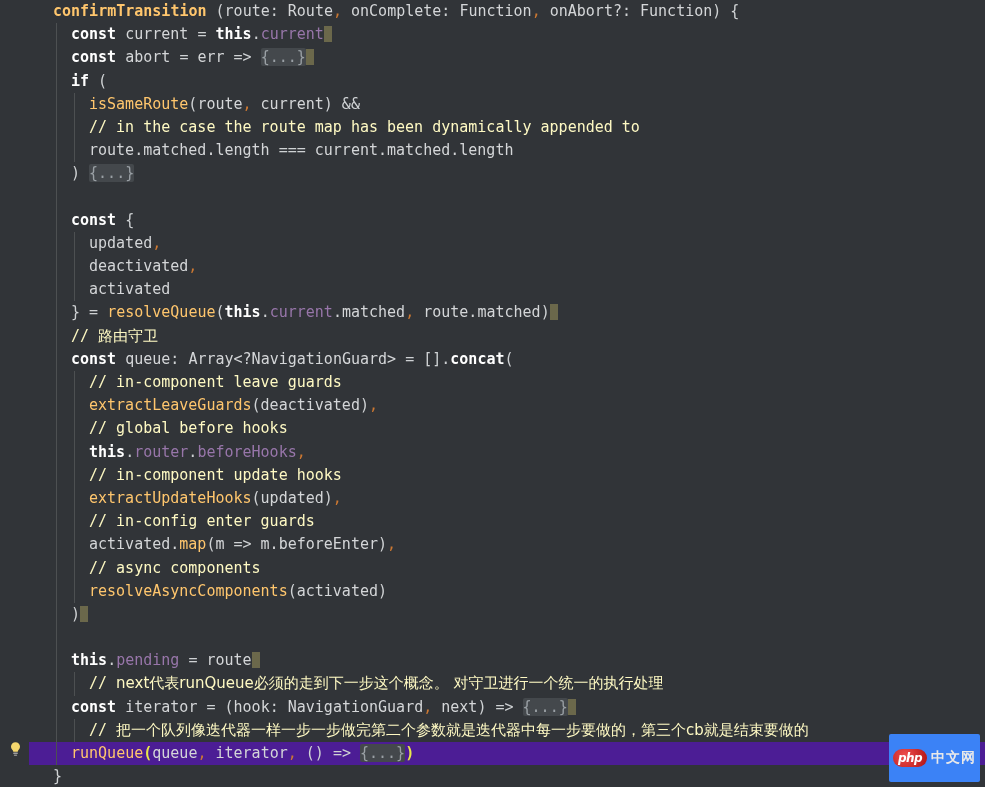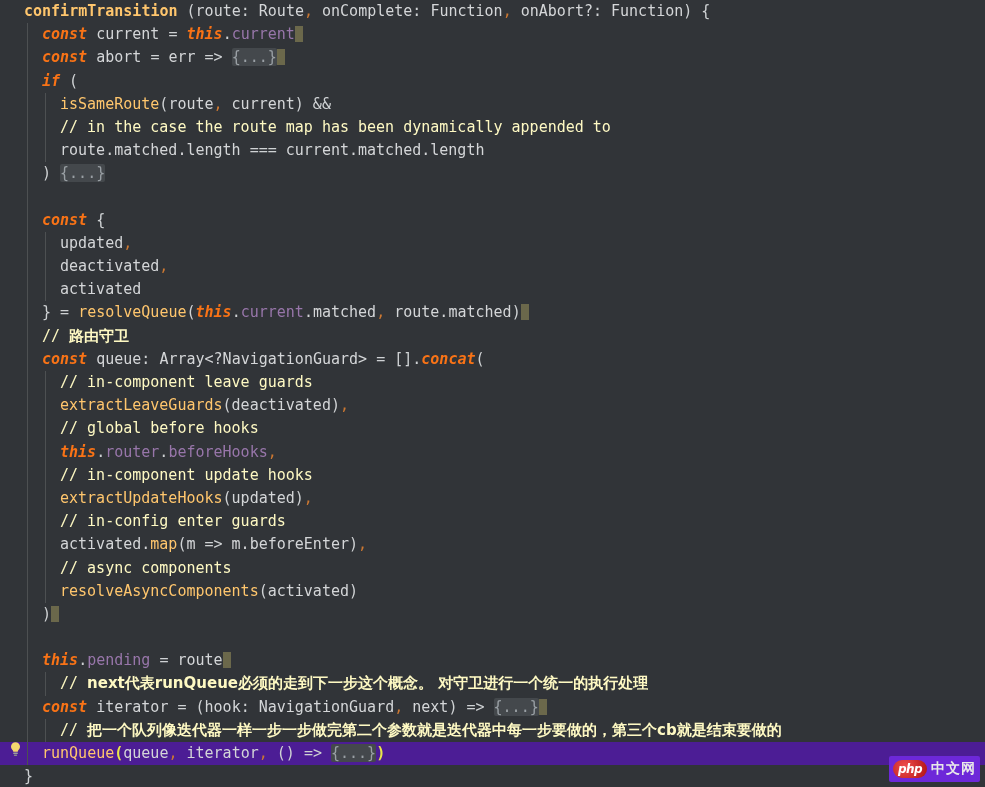--- a/index.html
+++ b/index.html
@@ -34,74 +34,75 @@
     white-space: pre;
     color: #d0d3d6;
   }
 
   .line {
     position: relative;
     height: 23.2px;
     padding-left: 24px;
     box-sizing: border-box;
     white-space: pre;
+    margin-left: 29px;
   }
   .line.caret-row {
     background: #4c1d95;
   }
 
   
   .guide {
     position: absolute;
     top: 0;
     width: 1px;
     height: 23.2px;
     background: #4d5052;
   }
   .g1 { left: 27px; }
   .g2 { left: 45px; }
 
   
-  .kw      { color: #f97316; font-weight: bold; font-style: italic; }   
+  .kw      { color: #ffffff; font-weight: bold; }   
   .fn      { color: #ffc66d; }                      
   .fn-b    { color: #ffc66d; font-weight: bold; }
   .txt     { color: #d4d6d8; }                      
   .punc    { color: #cfd2d4; }
   .comma   { color: #cc7832; }
   .cmt     { color: #fef9c3; }
   .field   { color: #9876aa; }                      
   .fold    { color: #9aa0a5; background: #44484c; border-radius: 2px; }
   .marker  { display: inline-block; width: 8px; height: 16px;
              background: #6b684b; vertical-align: -3px; }
   .brace-hl { color: #e8e84a; font-weight: bold; }
 
   
-  .cn { font-family: "DejaVu Sans", "Liberation Sans", sans-serif; font-weight: bold; }
+  .cn { font-family: "DejaVu Sans", "Liberation Sans", sans-serif; }
 
   
   .bulb {
     position: absolute;
     left: 8px;
     top: 741px;
     width: 15px;
     height: 17px;
     z-index: 6;
   }
 
   
   .watermark {
     position: absolute;
     right: 5px;
     bottom: 5px;
     height: 24px;
     display: flex;
     align-items: center;
     gap: 4px;
-    padding: 1px 4px;
-    background: #6d28d9;
+    padding: 12px 4px;
+    background: #3b82f6;
     border-radius: 2px;
     z-index: 9;
   }
   .wm-badge {
     width: 34px; height: 18px;
     border-radius: 9px;
     background: radial-gradient(circle at 35% 35%, #ee4d4d, #b01212);
     color: #ffffff;
     font-family: "DejaVu Sans", "Liberation Sans", sans-serif;
     font-size: 12px;

